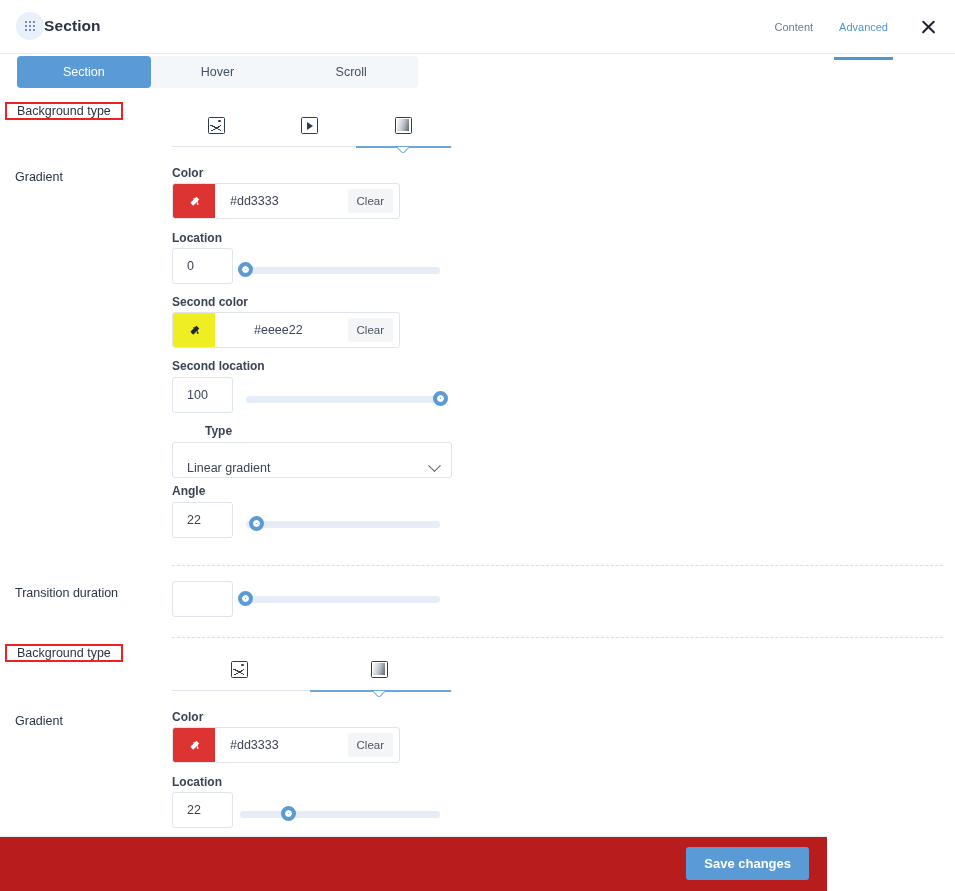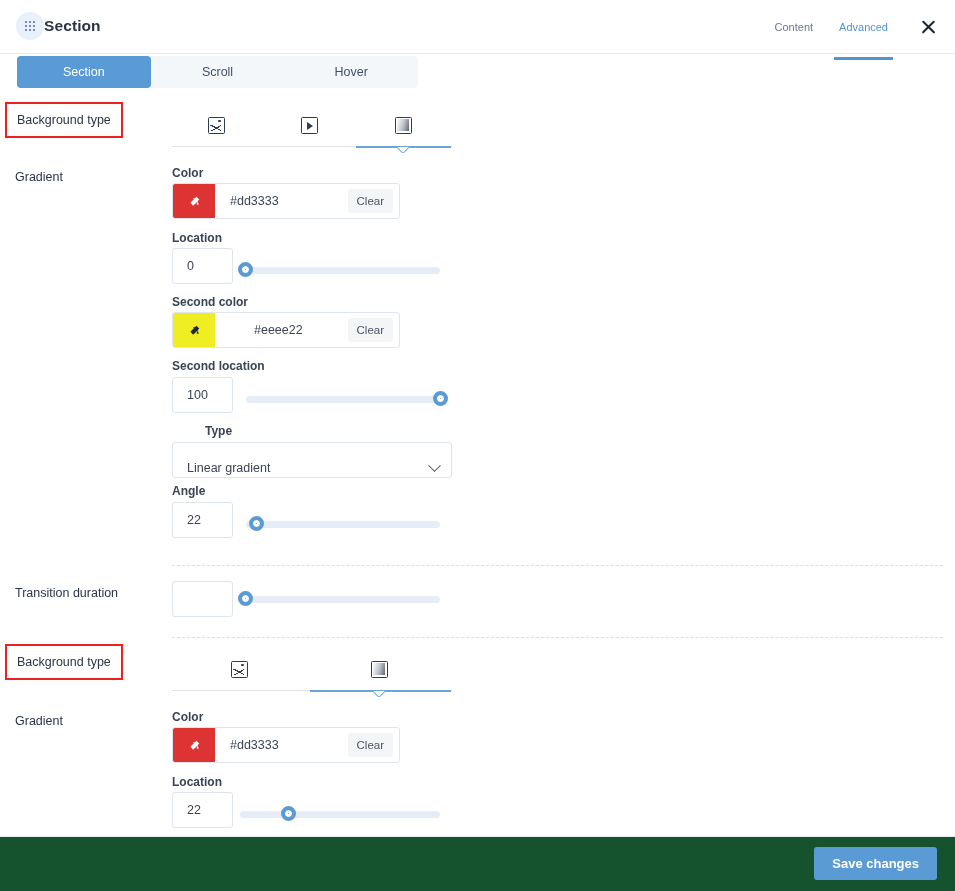--- a/index.html
+++ b/index.html
@@ -106,21 +106,21 @@
   }
 
   .lbl-left {
     position: absolute;
     font-size: 12.5px;
     color: #2b3445;
     font-weight: normal;
   }
   .lbl-left.hi {
     border: 2px solid #ef2020;
-    padding: 9px 10px;
+    padding: 0 10px;
     left: 5px;
     background: #fff;
   }
 
   .field-label {
     font-size: 12px;
     color: #3a4455;
     font-weight: bold;
     position: absolute;
   }
@@ -280,22 +280,22 @@
   .dashed-sep {
     position: absolute;
     left: 172px; right: 12px;
     border-top: 1px dashed #dadfe5;
     height: 0;
   }
 
   
   .footer {
     position: absolute; bottom: 0; left: 0;
-    width: 955px; height: 55px;
-    background: #14532d;
+    width: 827px; height: 55px;
+    background: #b91c1c;
     border-top: 1px solid #e7ecf1;
   }
   .save-btn {
     position: absolute; right: 18px; top: 10px;
     background: #5b9bd5;
     color: #ffffff;
     border: none; border-radius: 3px;
     font-size: 13px; font-weight: bold;
     padding: 0 18px; height: 33px;
     cursor: pointer;
@@ -328,22 +328,22 @@
       <div class="tab-top">Content</div>
       <div class="tab-top active">Advanced</div>
       <div class="close-btn">
         <span class="close-x"></span>
       </div>
     </div>
   </div>
 
   <div class="state-tabs">
     <div class="state-tab active">Section</div>
+    <div class="state-tab">Hover</div>
     <div class="state-tab">Scroll</div>
-    <div class="state-tab">Hover</div>
   </div>
 
   <div class="content">
 
     <div class="lbl-left hi" style="top:6px;">Background type</div>
 
     <div class="bgtype-tabs">
       <div class="bgicon" style="left:201px; top:14px;">
         <span class="ico-img"></span>
       </div>

